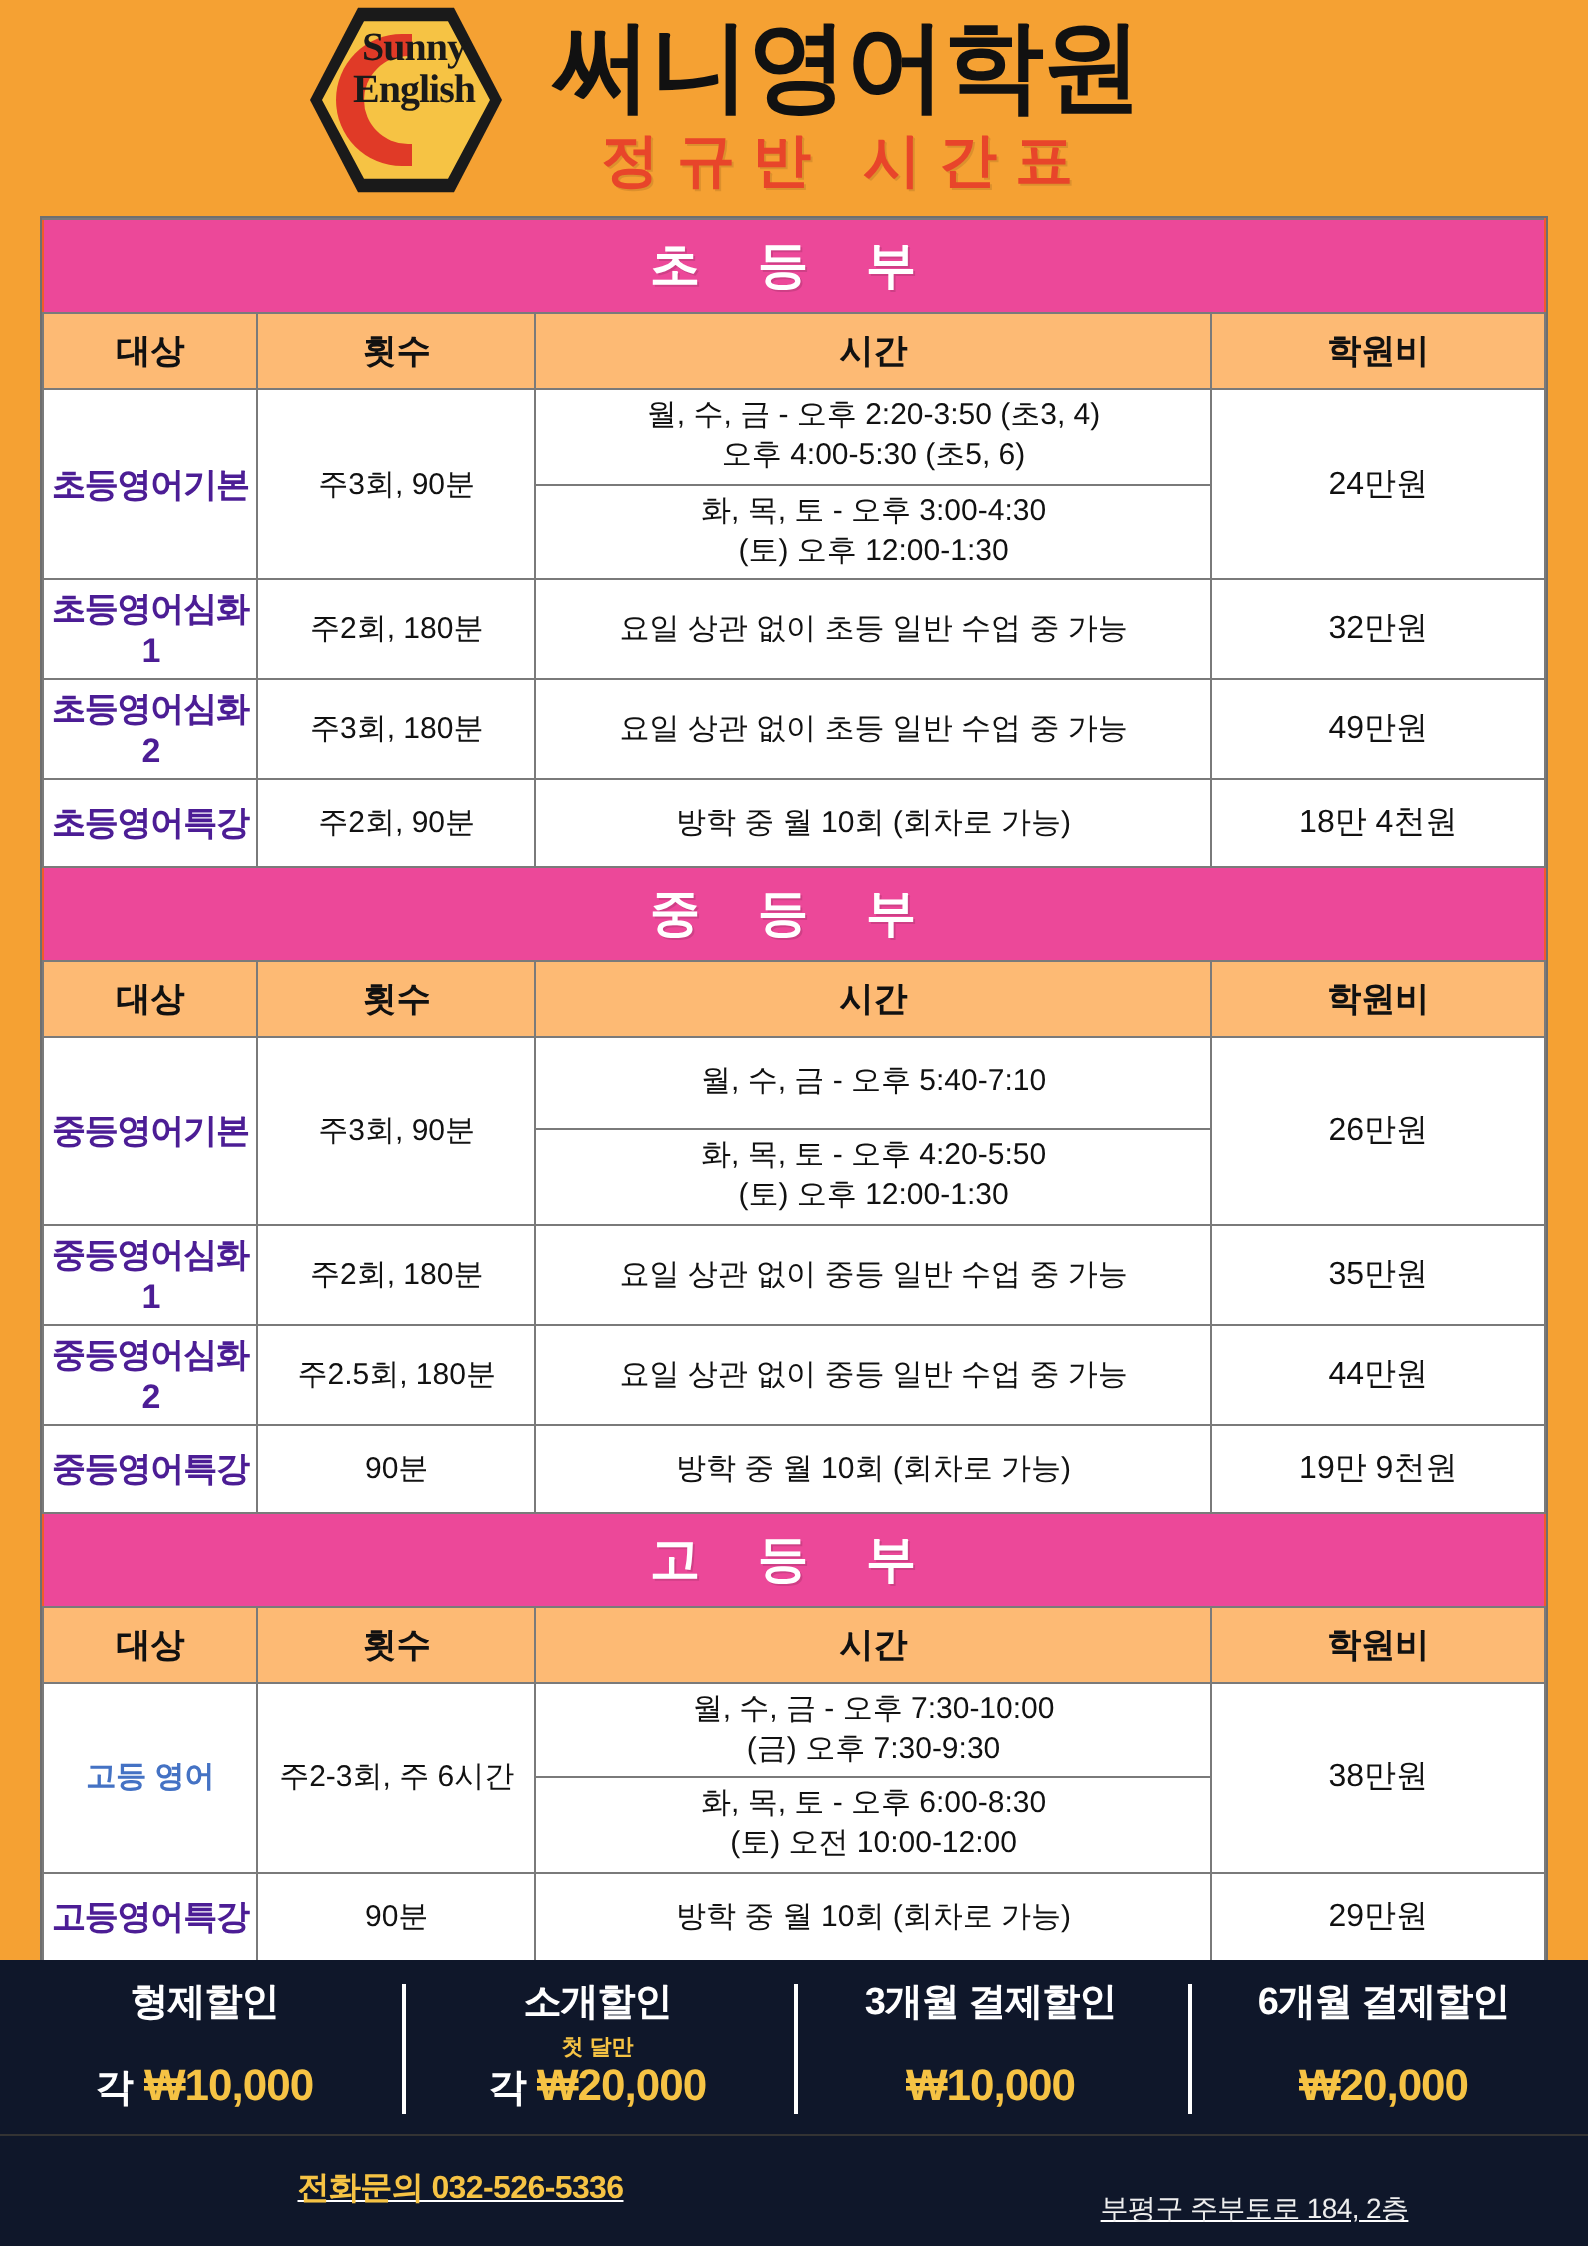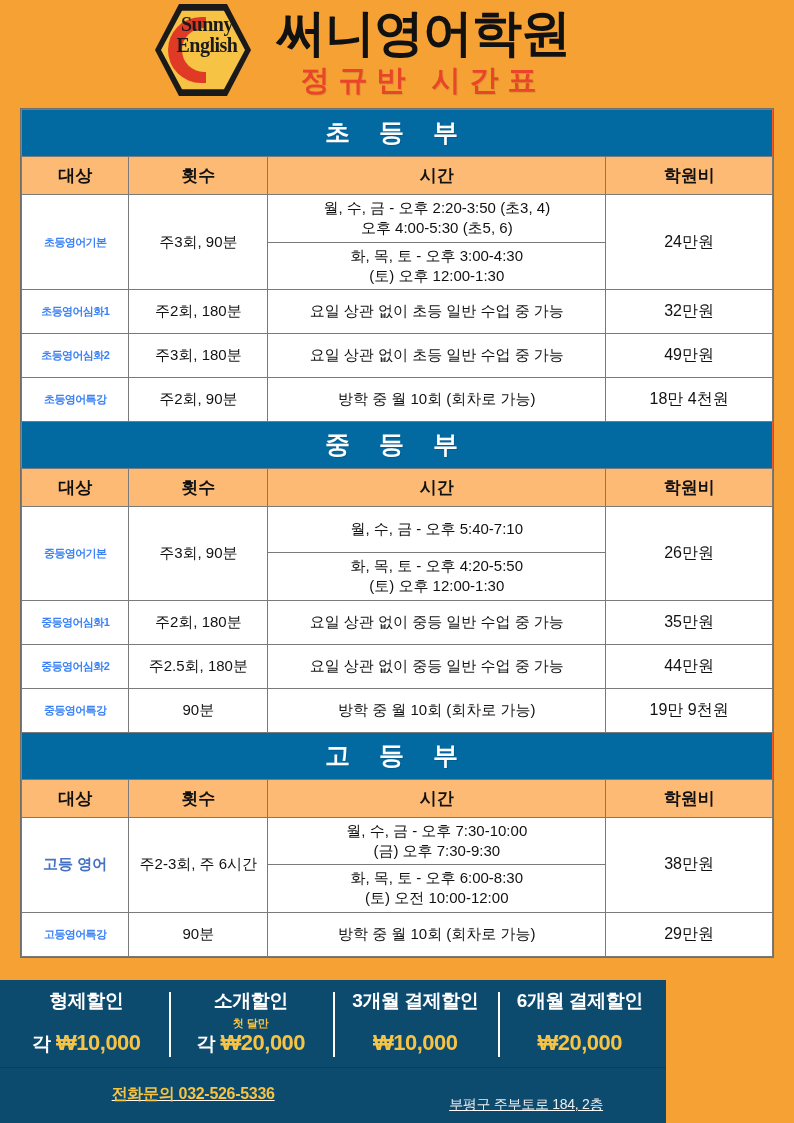--- a/index.html
+++ b/index.html
@@ -117,41 +117,41 @@
   }
   td, th {
     border: 1px solid #7a7a7a;
     text-align: center;
     vertical-align: middle;
     font-size: 14.5px;
     color: #111;
     padding: 3px 2px;
   }
   .band td {
-    background: #0369a1;
+    background: #ec4899;
     color: #fff;
     font-size: 25px;
     font-weight: bold;
     letter-spacing: 11px;
     padding: 6px 0 7px 0;
     border-left: 1px solid #F15A2B;
     border-right: 1px solid #F15A2B;
     text-shadow: 1px 1px 0 rgba(0,0,0,.12);
   }
   .hdr td {
     font-weight: bold;
     font-size: 17px;
     background: #fdba74;
     padding: 7px 0;
     font-family: Liberation Mono, monospace;
   }
   .cat {
-    color: #3b82f6;
-    font-weight: bold;
-    font-size: 11px;
+    color: #4c1d95;
+    font-weight: bold;
+    font-size: 17px;
     letter-spacing: -0.6px;
   }
   .cat-plain {
     color: #4472C4;
     font-weight: bold;
     font-size: 15px;
   }
   .cell {
     font-size: 15px;
   }
@@ -167,22 +167,22 @@
   col.c3 { width: 45.0%; }
   col.c4 { width: 22.2%; }
 
   .two-line { line-height: 1.35; }
 
   
   .footer {
     position: absolute;
     left: 0;
     bottom: 0;
-    width: 666px;
-    background: #0c4a6e;
+    width: 794px;
+    background: #0f172a;
     color: #fff;
   }
   .disc {
     display: flex;
     padding: 6px 4px 4px 4px;
   }
   .disc-item {
     flex: 1;
     text-align: center;
     position: relative;

